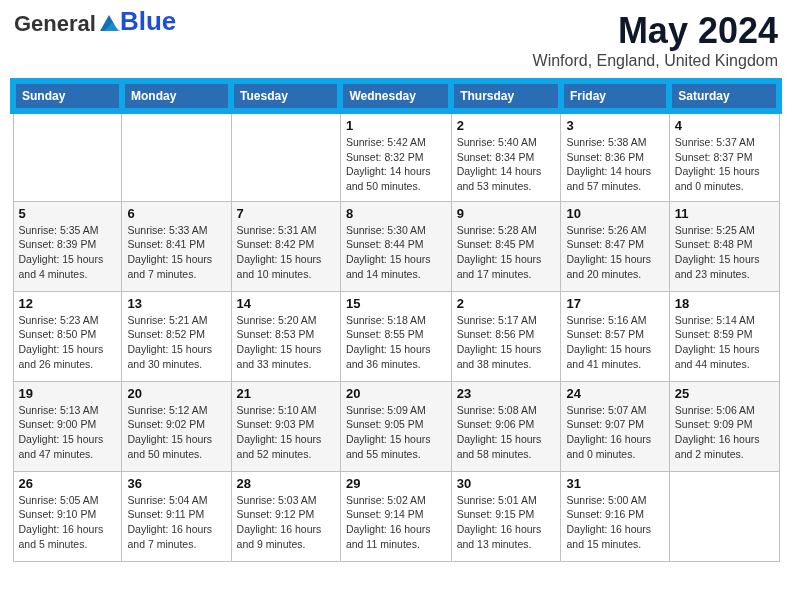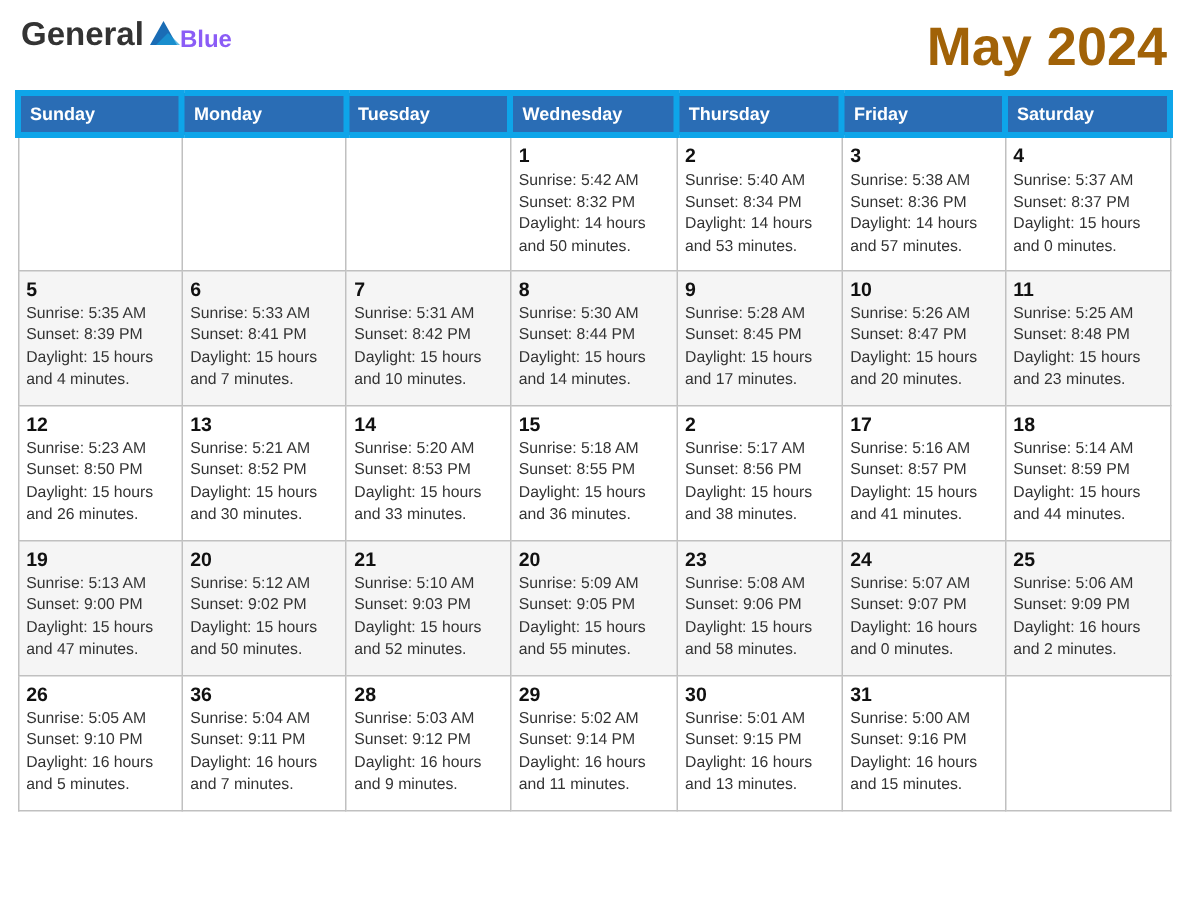--- a/index.html
+++ b/index.html
@@ -21,38 +21,38 @@
       display: flex;
       flex-direction: row;
       align-items: flex-end;
     }
     .title-block {
       text-align: right;
     }
     .month-year {
       font-size: 36px;
       font-weight: bold;
-      color: #a16207;
+      color: #0f172a;
     }
     .location {
       font-size: 16px;
       color: #444;
     }
     .calendar {
       width: 100%;
       border-collapse: collapse;
       font-size: 11px;
     }
     .calendar th {
       background-color: #2a6db5;
       color: #fff;
       text-align: left;
       padding: 5px 6px;
       font-size: 12px;
-      border: 4px solid #0ea5e9;
+      border: 6px solid #0ea5e9;
     }
     .calendar td {
       vertical-align: top;
       border: 1px solid #c0c0c0;
       padding: 4px 5px;
       width: 113px;
       height: 90px;
       background: #fff;
     }
     .calendar tr:nth-child(even) td {
@@ -78,24 +78,25 @@
 
 <div class="header">
   <div class="logo">
     <div style="display:flex; align-items:center; gap:2px;">
       <span style="font-size:22px; font-weight:bold; color:#333;">General</span>
       <svg width="22" height="22" viewBox="0 0 22 22">
         <polygon points="11,2 20,18 2,18" fill="#1a6cb5"></polygon>
         <polygon points="14,10 22,18 6,18" fill="#1a9dd9" opacity="0.7"></polygon>
       </svg>
     </div>
-    <span style="font-size:16px; font-weight:bold; color:#8b5cf6; margin-top:-4px;">Blue</span>
+    <span style="font-size:26px; font-weight:bold; color:#1d4ed8; margin-top:-4px;">Blue</span>
   </div>
   <div class="title-block">
     <div class="month-year">May 2024</div>
+    <div class="location">Winford, England, United Kingdom</div>
   </div>
 </div>
 
 <table class="calendar">
   <thead>
     <tr>
     <th>Sunday</th>
         <th>Monday</th>
         <th>Tuesday</th>
         <th>Wednesday</th>

